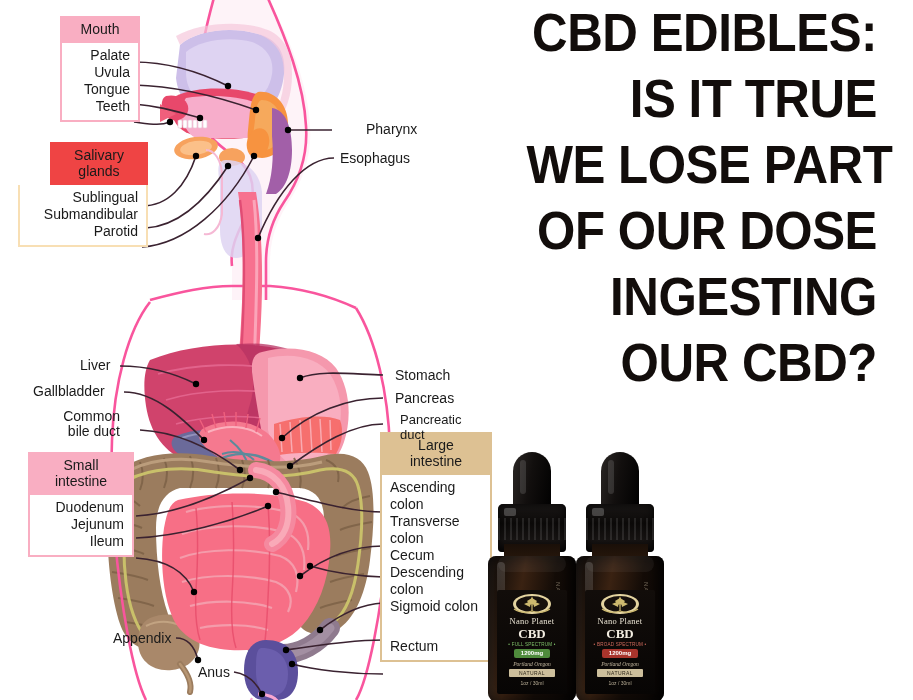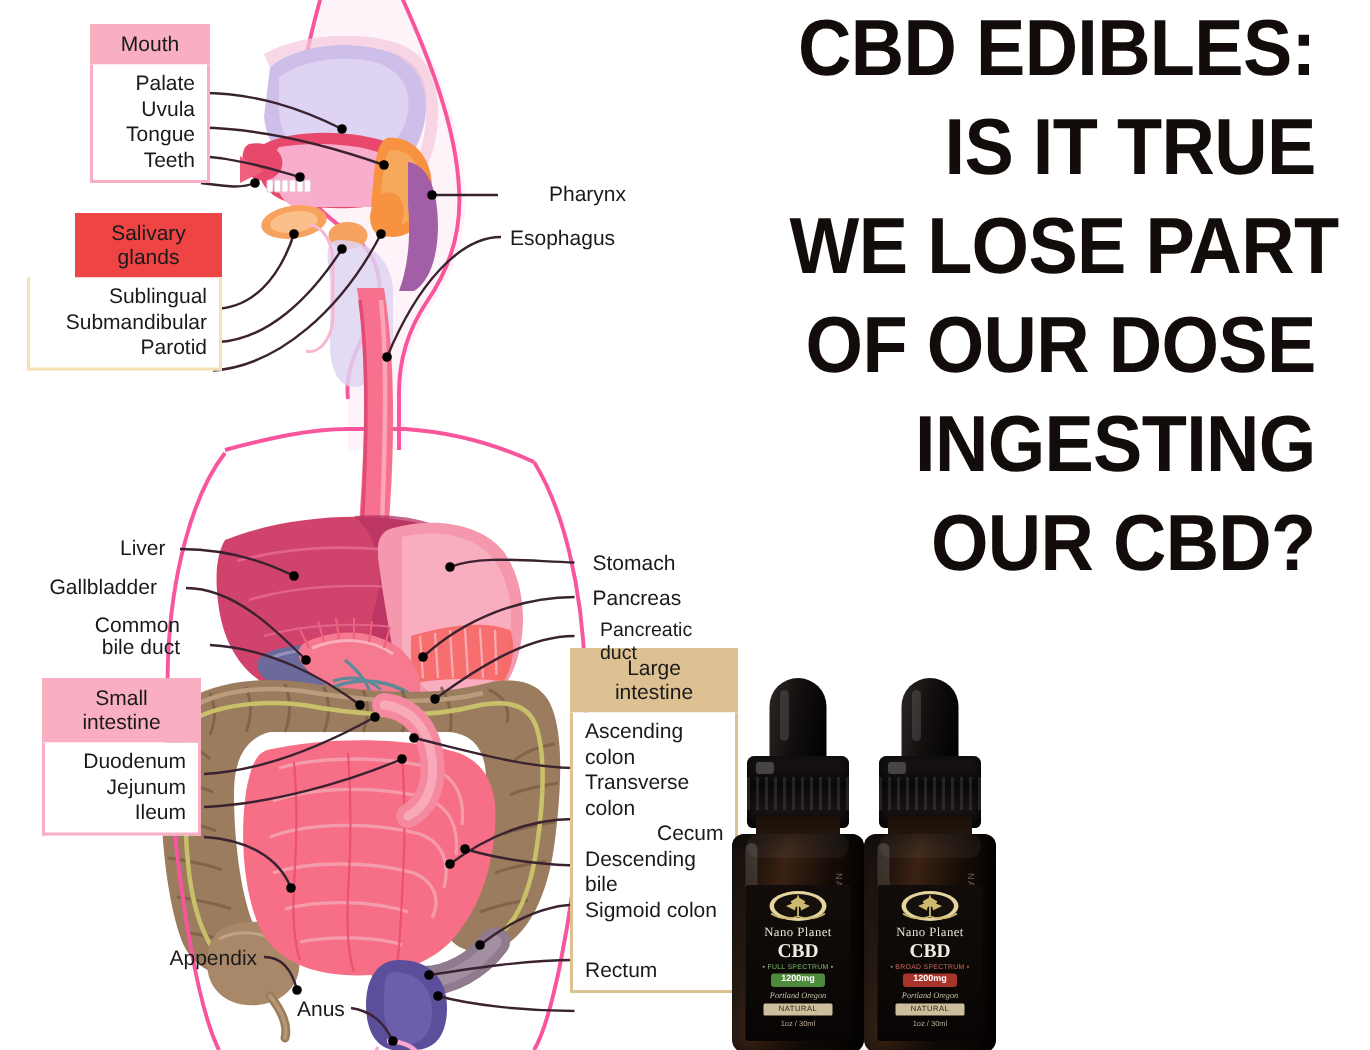--- a/index.html
+++ b/index.html
@@ -471,22 +471,22 @@
   </div>
 
   <div class="lbl-box box-tan2" style="left:380px;top:432px;width:112px;">
     <div class="lbl-head">
       <div>Large</div>
       <div>intestine</div>
     </div>
     <div class="lbl-body" style="text-align:left;padding-left:8px;padding-right:2px;">
       <div class="row" style="text-align:left;white-space:normal;">Ascending colon</div>
       <div class="row" style="text-align:left;white-space:normal;">Transverse colon</div>
-      <div class="row" style="text-align:left;margin-left:48px;">Cecum</div>
-      <div class="row" style="text-align:left;white-space:normal;">Descending bile</div>
+      <div class="row" style="text-align:left;">Cecum</div>
+      <div class="row" style="text-align:left;white-space:normal;">Descending colon</div>
       <div class="row" style="text-align:left;white-space:normal;">Sigmoid colon</div>
       <div class="row" style="text-align:left;margin-top:23px;">Rectum</div>
     </div>
   </div>
 
   <div class="free-lbl" style="left:338px;top:121px;margin-left:28px;">Pharynx</div>
   <div class="free-lbl" style="left:340px;top:150px;">Esophagus</div>
 
   <div class="free-lbl" style="left:80px;top:357px;">Liver</div>
   <div class="free-lbl" style="left:33px;top:383px;">Gallbladder</div>

